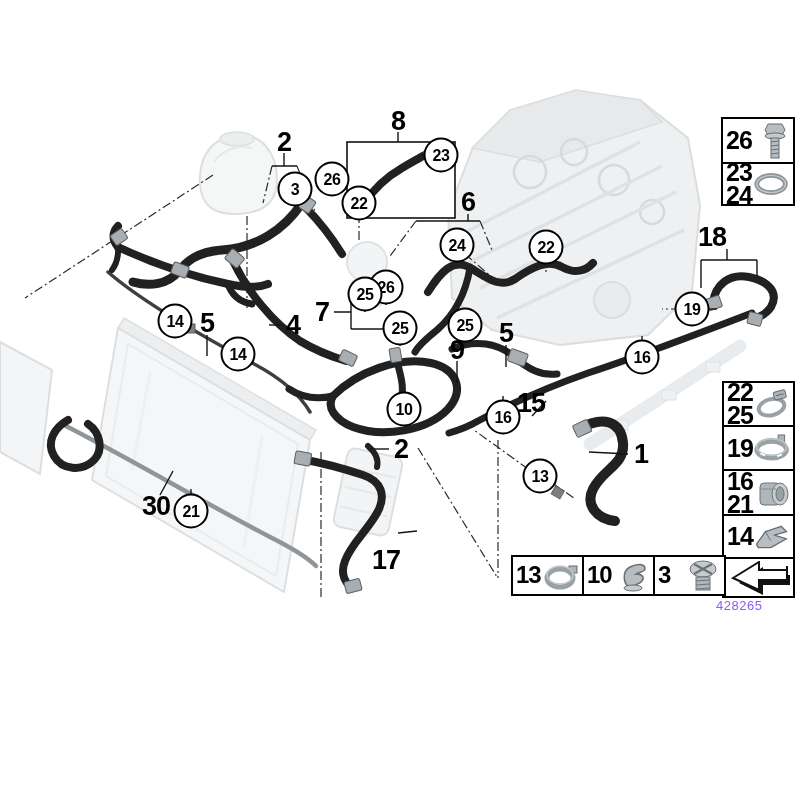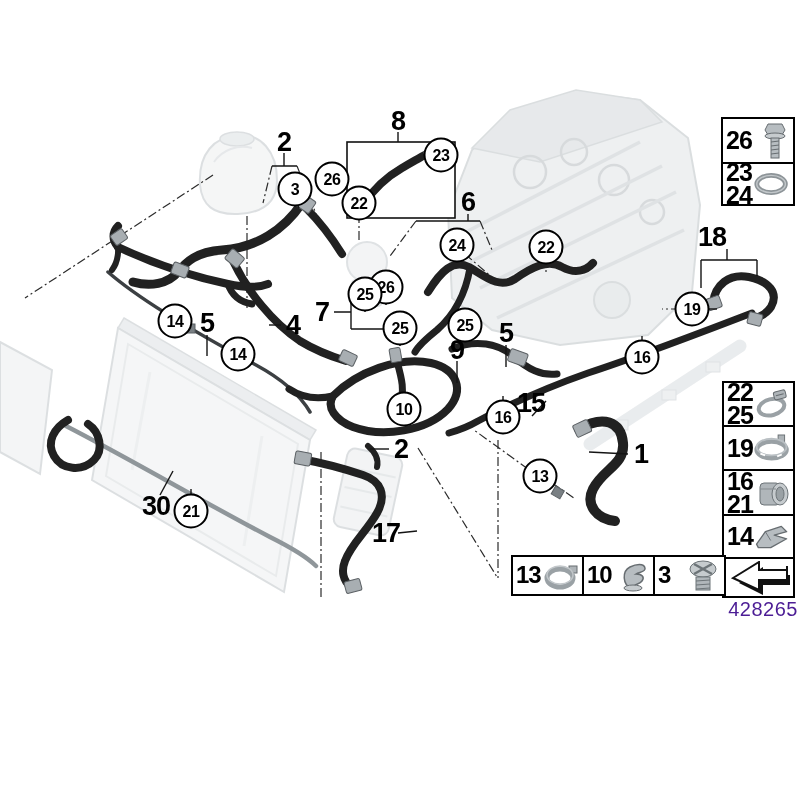--- a/index.html
+++ b/index.html
@@ -19,21 +19,21 @@
   }
   
   .legend{position:absolute;background:#fff;border:2px solid #000;box-sizing:border-box;}
   .lcell{display:flex;align-items:center;box-sizing:border-box;padding:1px 3px;overflow:hidden;}
   .lcell + .lcell{border-top:2px solid #000;}
   .lnums{display:flex;flex-direction:column;line-height:0.92;font-weight:bold;font-size:25px;letter-spacing:-1px;}
   .lcell .icon{margin-left:auto;}
   .hrow{position:absolute;display:flex;background:#fff;border:2px solid #000;box-sizing:border-box;}
   .hrow .lcell{border-top:none;}
   .hrow .lcell + .lcell{border-left:2px solid #000;}
-  #drawing-number{position:absolute;width:82px;text-align:right;font-size:20px;color:#4c1d95;letter-spacing:0.5px;}
+  #drawing-number{position:absolute;width:82px;text-align:left;font-size:13px;color:#8b5cf6;letter-spacing:0.5px;}
   
   #footer{position:absolute;left:0;top:700px;width:800px;height:100px;}
 </style>
 </head>
 <body>
 
 <div class="stage">
 
   <svg id="drawing" width="800" height="700" viewBox="0 0 800 700">
 
@@ -191,21 +191,21 @@
       <div class="co plain" style="left: 468px; top: 202px;">6</div>
       <div class="co plain" style="left: 712px; top: 237px;">18</div>
       <div class="co plain" style="left: 322px; top: 312px;">7</div>
       <div class="co plain" style="left: 207px; top: 323px;">5</div>
       <div class="co plain" style="left: 293px; top: 325px;">4</div>
       <div class="co plain" style="left: 506px; top: 333px;">5</div>
       <div class="co plain" style="left: 457px; top: 350px;">9</div>
       <div class="co plain" style="left: 531px; top: 403px;">15</div>
       <div class="co plain" style="left: 401px; top: 449px;">2</div>
       <div class="co plain" style="left: 641px; top: 454px;">1</div>
-      <div class="co plain" style="left: 386px; top: 533px;">17</div>
+      <div class="co plain" style="left: 386px; top: 560px;">17</div>
       <div class="co plain" style="left: 156px; top: 506px;">30</div>
       <div class="co circled" style="left: 295px; top: 189px;">3</div>
       <div class="co circled" style="left: 332px; top: 179px;">26</div>
       <div class="co circled" style="left: 359px; top: 203px;">22</div>
       <div class="co circled" style="left: 441px; top: 155px;">23</div>
       <div class="co circled" style="left: 457px; top: 245px;">24</div>
       <div class="co circled" style="left: 546px; top: 247px;">22</div>
       <div class="co circled" style="left: 386px; top: 287px;">26</div>
       <div class="co circled" style="left: 365px; top: 294px;">25</div>
       <div class="co circled" style="left: 400px; top: 328px;">25</div>

